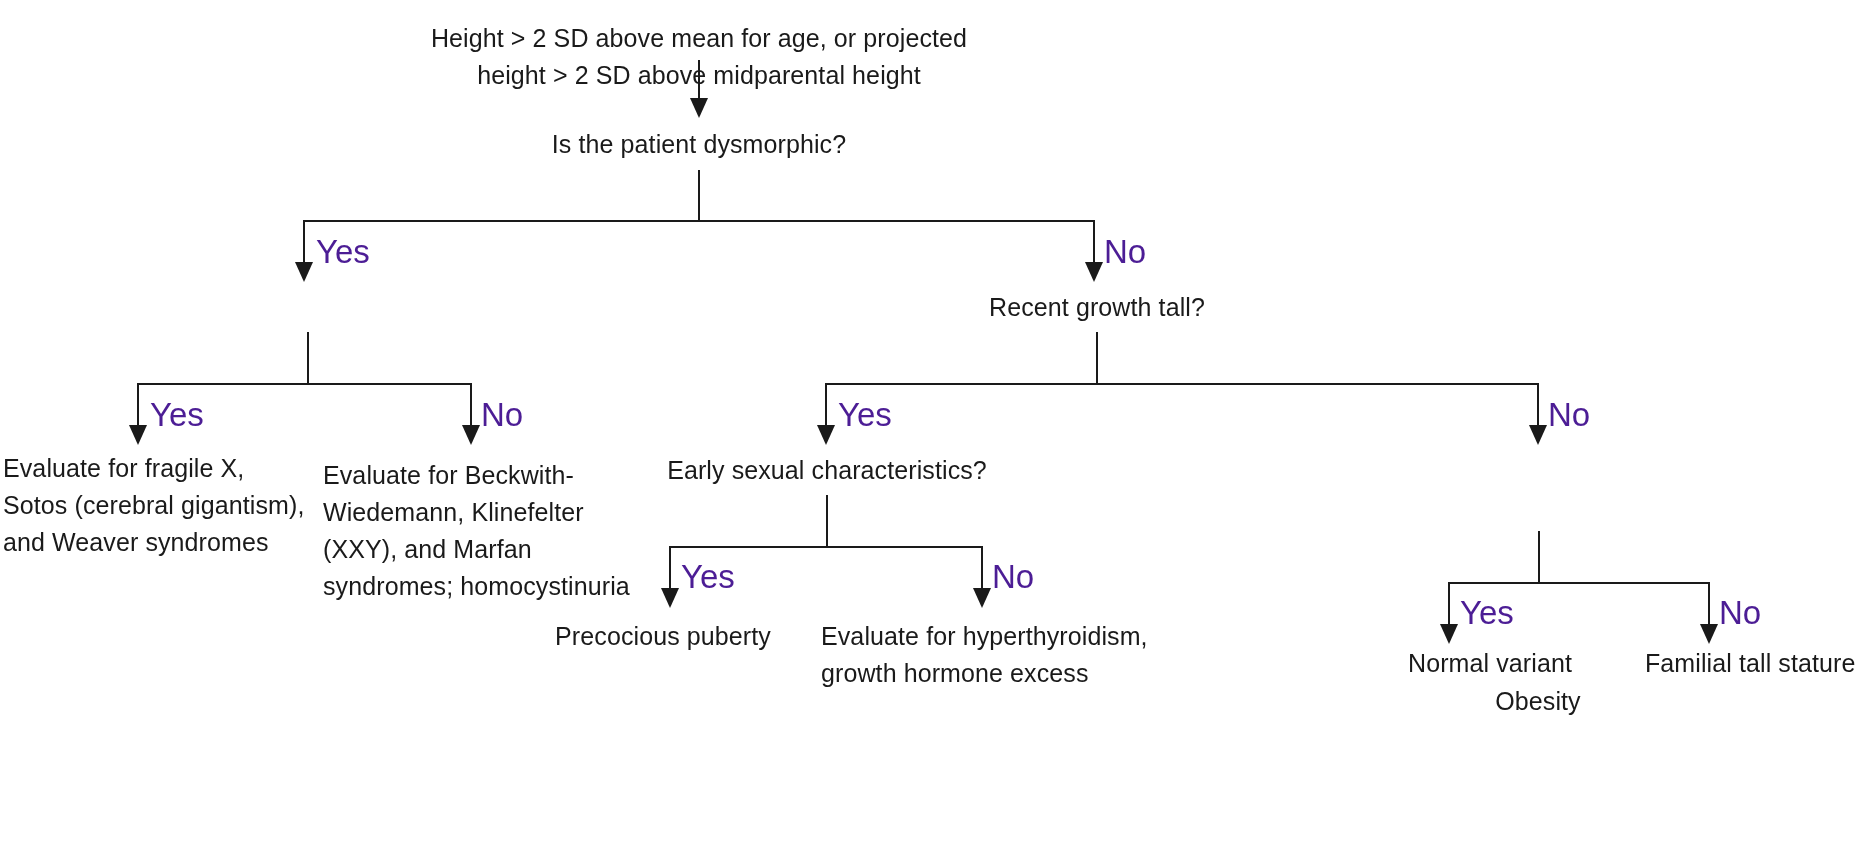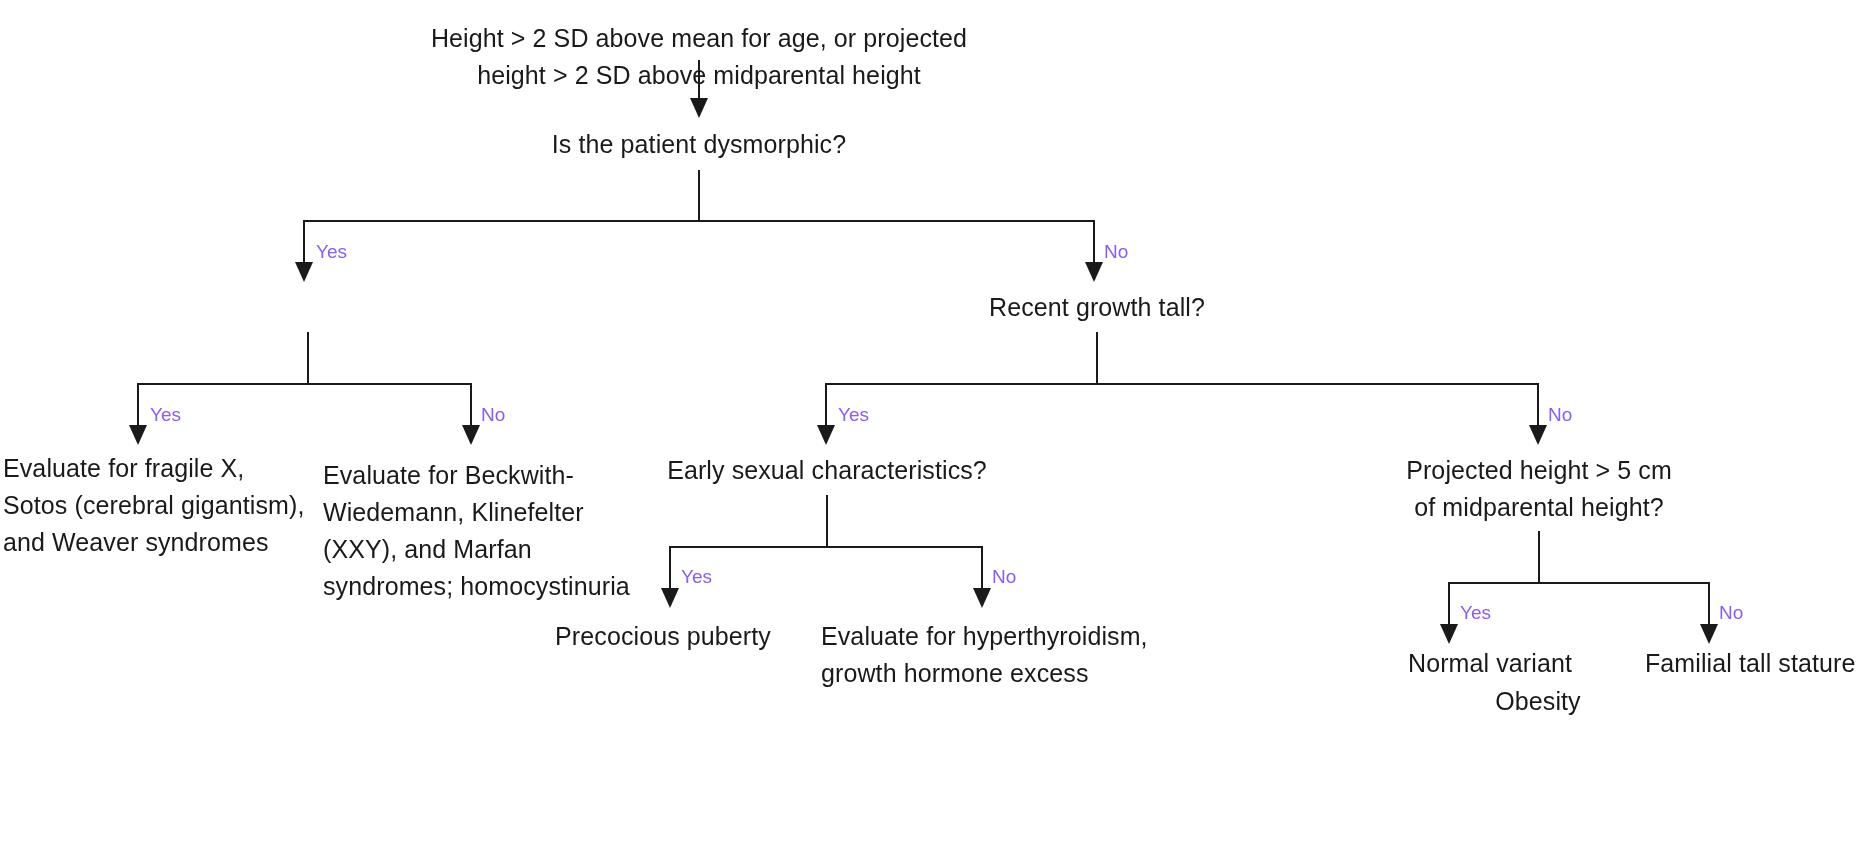--- a/index.html
+++ b/index.html
@@ -26,23 +26,23 @@
   }
   .node.center {
     text-align: center;
     transform: translateX(-50%);
   }
   .node.left {
     text-align: left;
   }
   .edge-label {
     position: absolute;
-    font-size: 19px;
+    font-size: 33px;
     line-height: 30px;
-    color: #8b5cf6;
+    color: #4c1d95;
   }
   .vline {
     position: absolute;
     width: 2px;
     background: #1a1a1a;
   }
   .hline {
     position: absolute;
     height: 2px;
     background: #1a1a1a;
@@ -122,22 +122,20 @@
 
   <div class="vline" style="left:981px; top:546px; height:54px;"></div>
   <div class="arrowhead" style="left:982px; top:588px;"></div>
   <div class="edge-label" style="left:992px; top:562px;">No</div>
 
   <div class="node center" style="left:663px; top:618px; width:340px;">Precocious puberty</div>
 
   <div class="node left" style="left:821px; top:618px; width:340px;">Evaluate for hyperthyroidism,
 growth hormone excess</div>
 
-  <div class="node center" style="left:1539px; top:452px; width:500px;">Projected height &gt; 5 cm
-of midparental height?</div>
 
   <div class="vline" style="left:1538px; top:531px; height:52px;"></div>
   <div class="hline" style="left:1448px; top:582px; width:261px;"></div>
   <div class="vline" style="left:1448px; top:582px; height:54px;"></div>
   <div class="arrowhead" style="left:1449px; top:624px;"></div>
   <div class="edge-label" style="left:1460px; top:598px;">Yes</div>
 
   <div class="vline" style="left:1708px; top:582px; height:54px;"></div>
   <div class="arrowhead" style="left:1709px; top:624px;"></div>
   <div class="edge-label" style="left:1719px; top:598px;">No</div>

